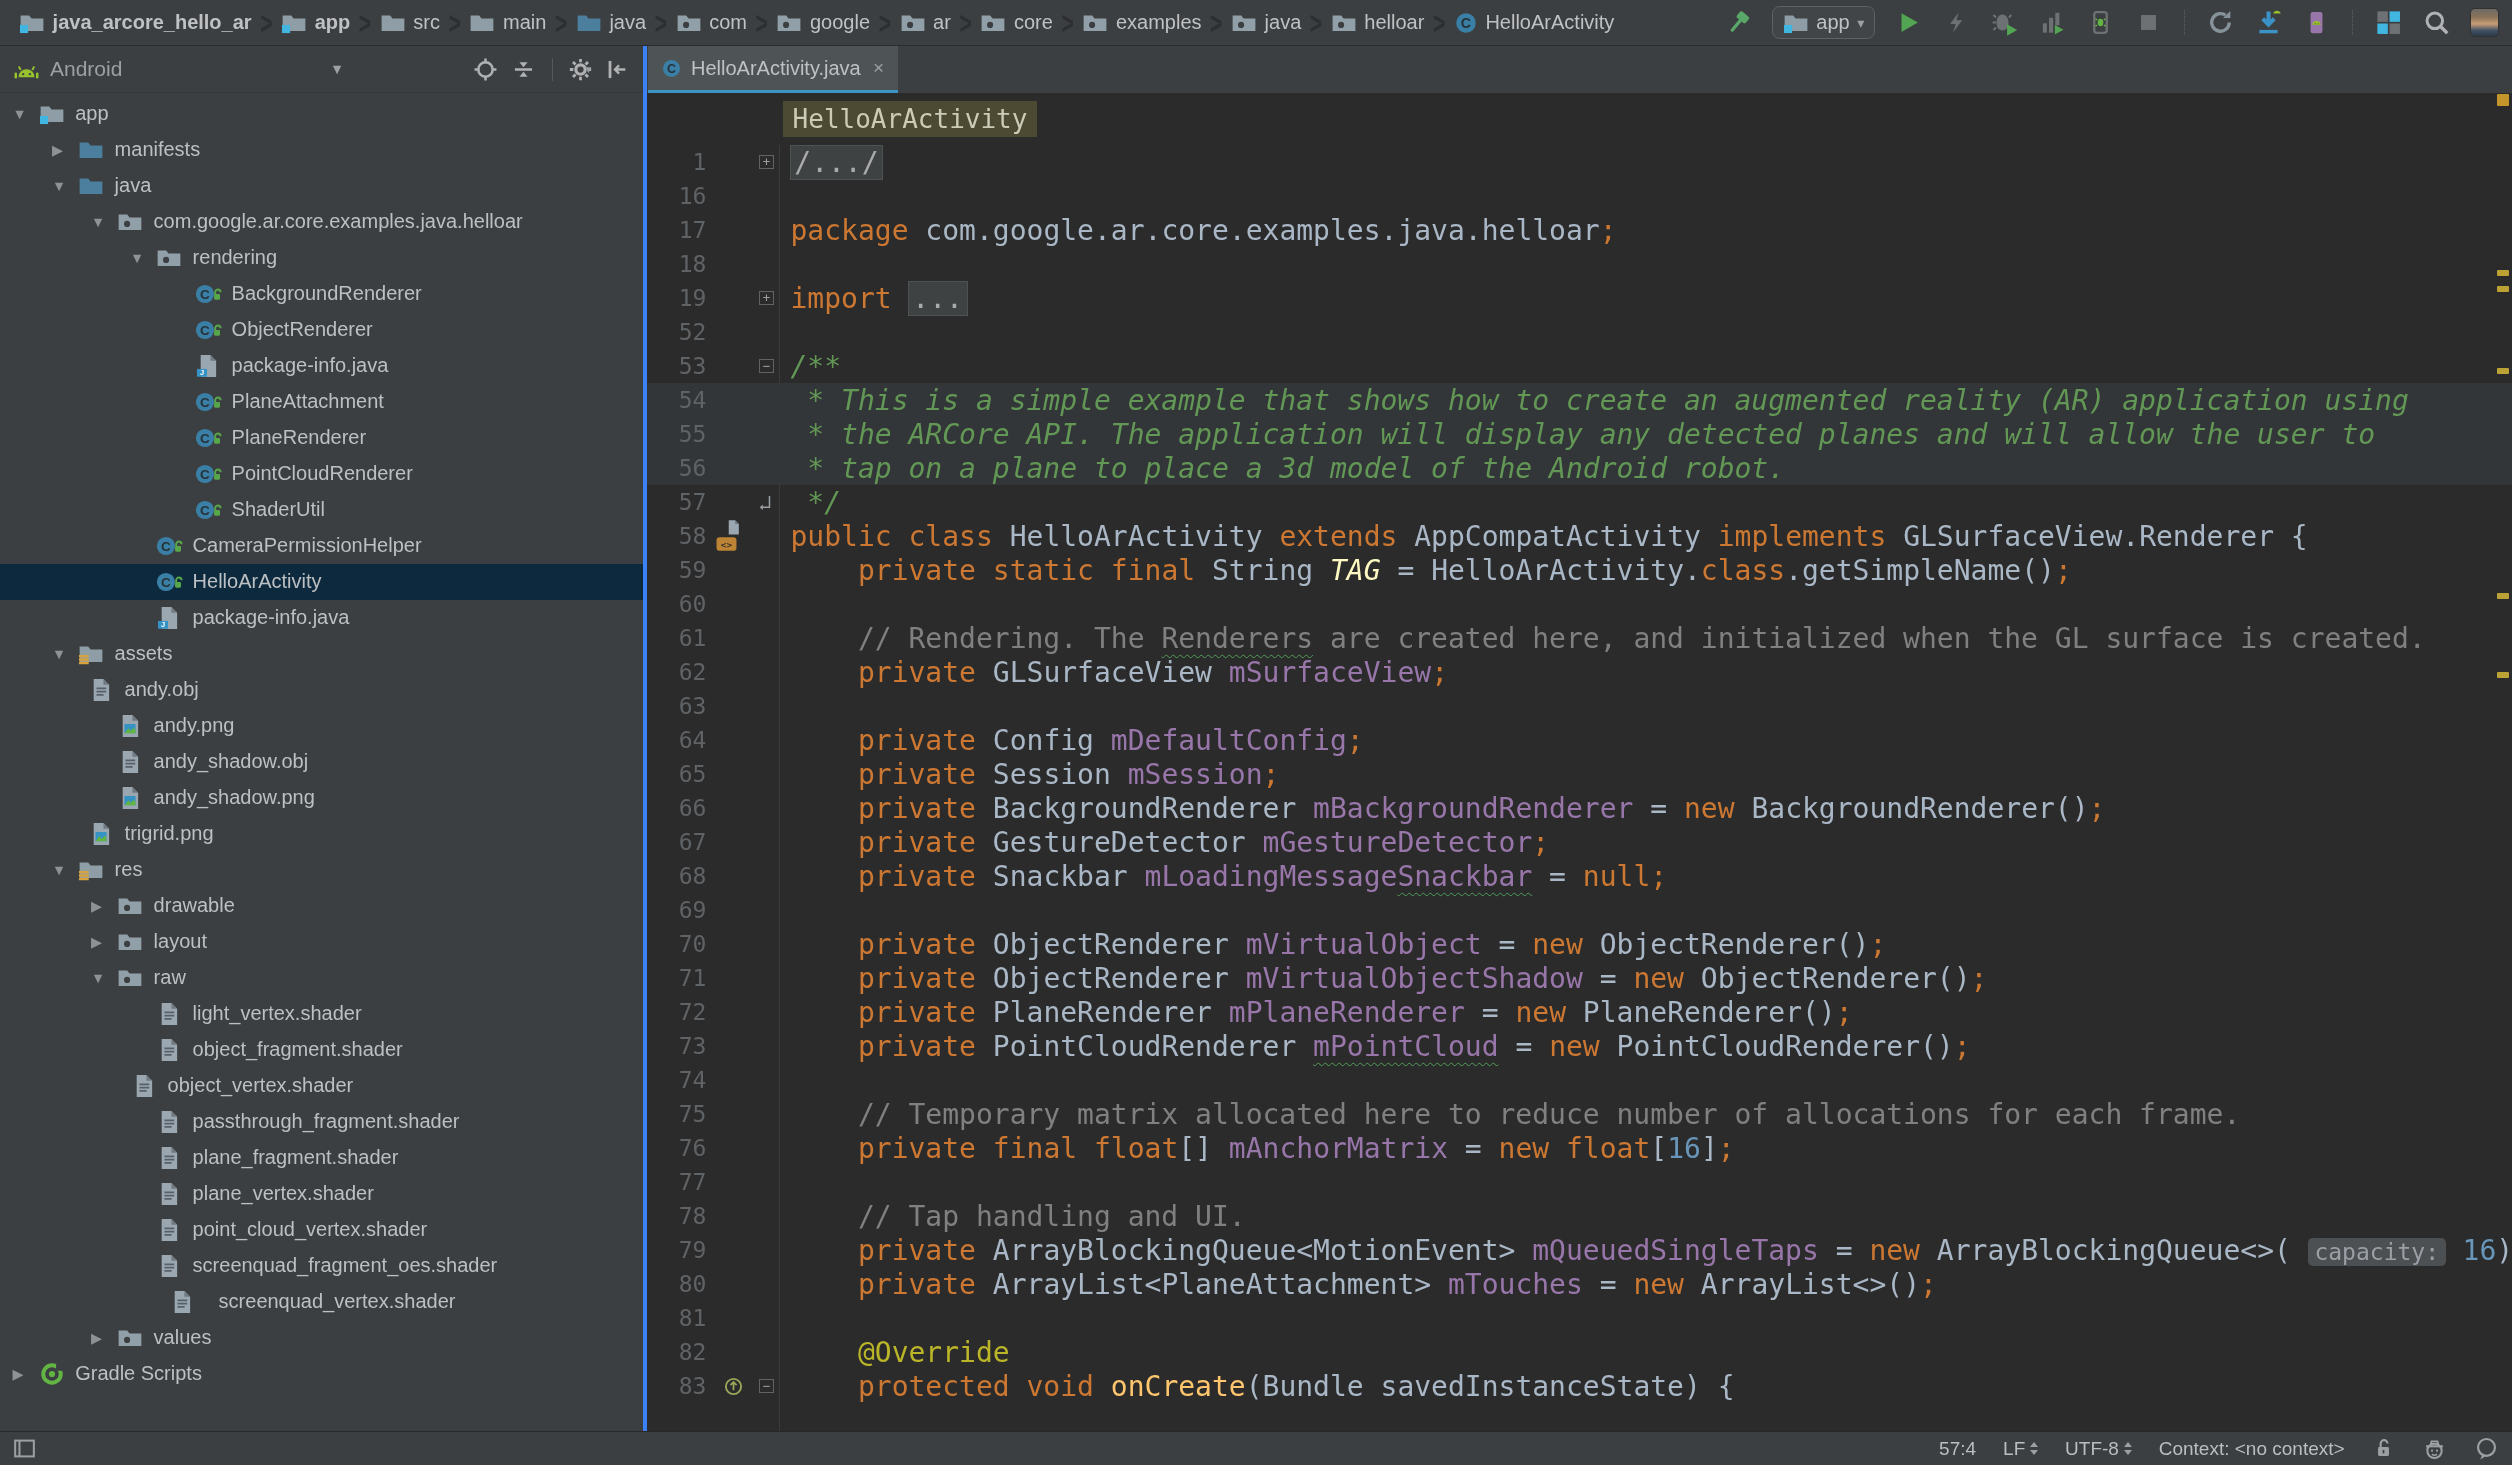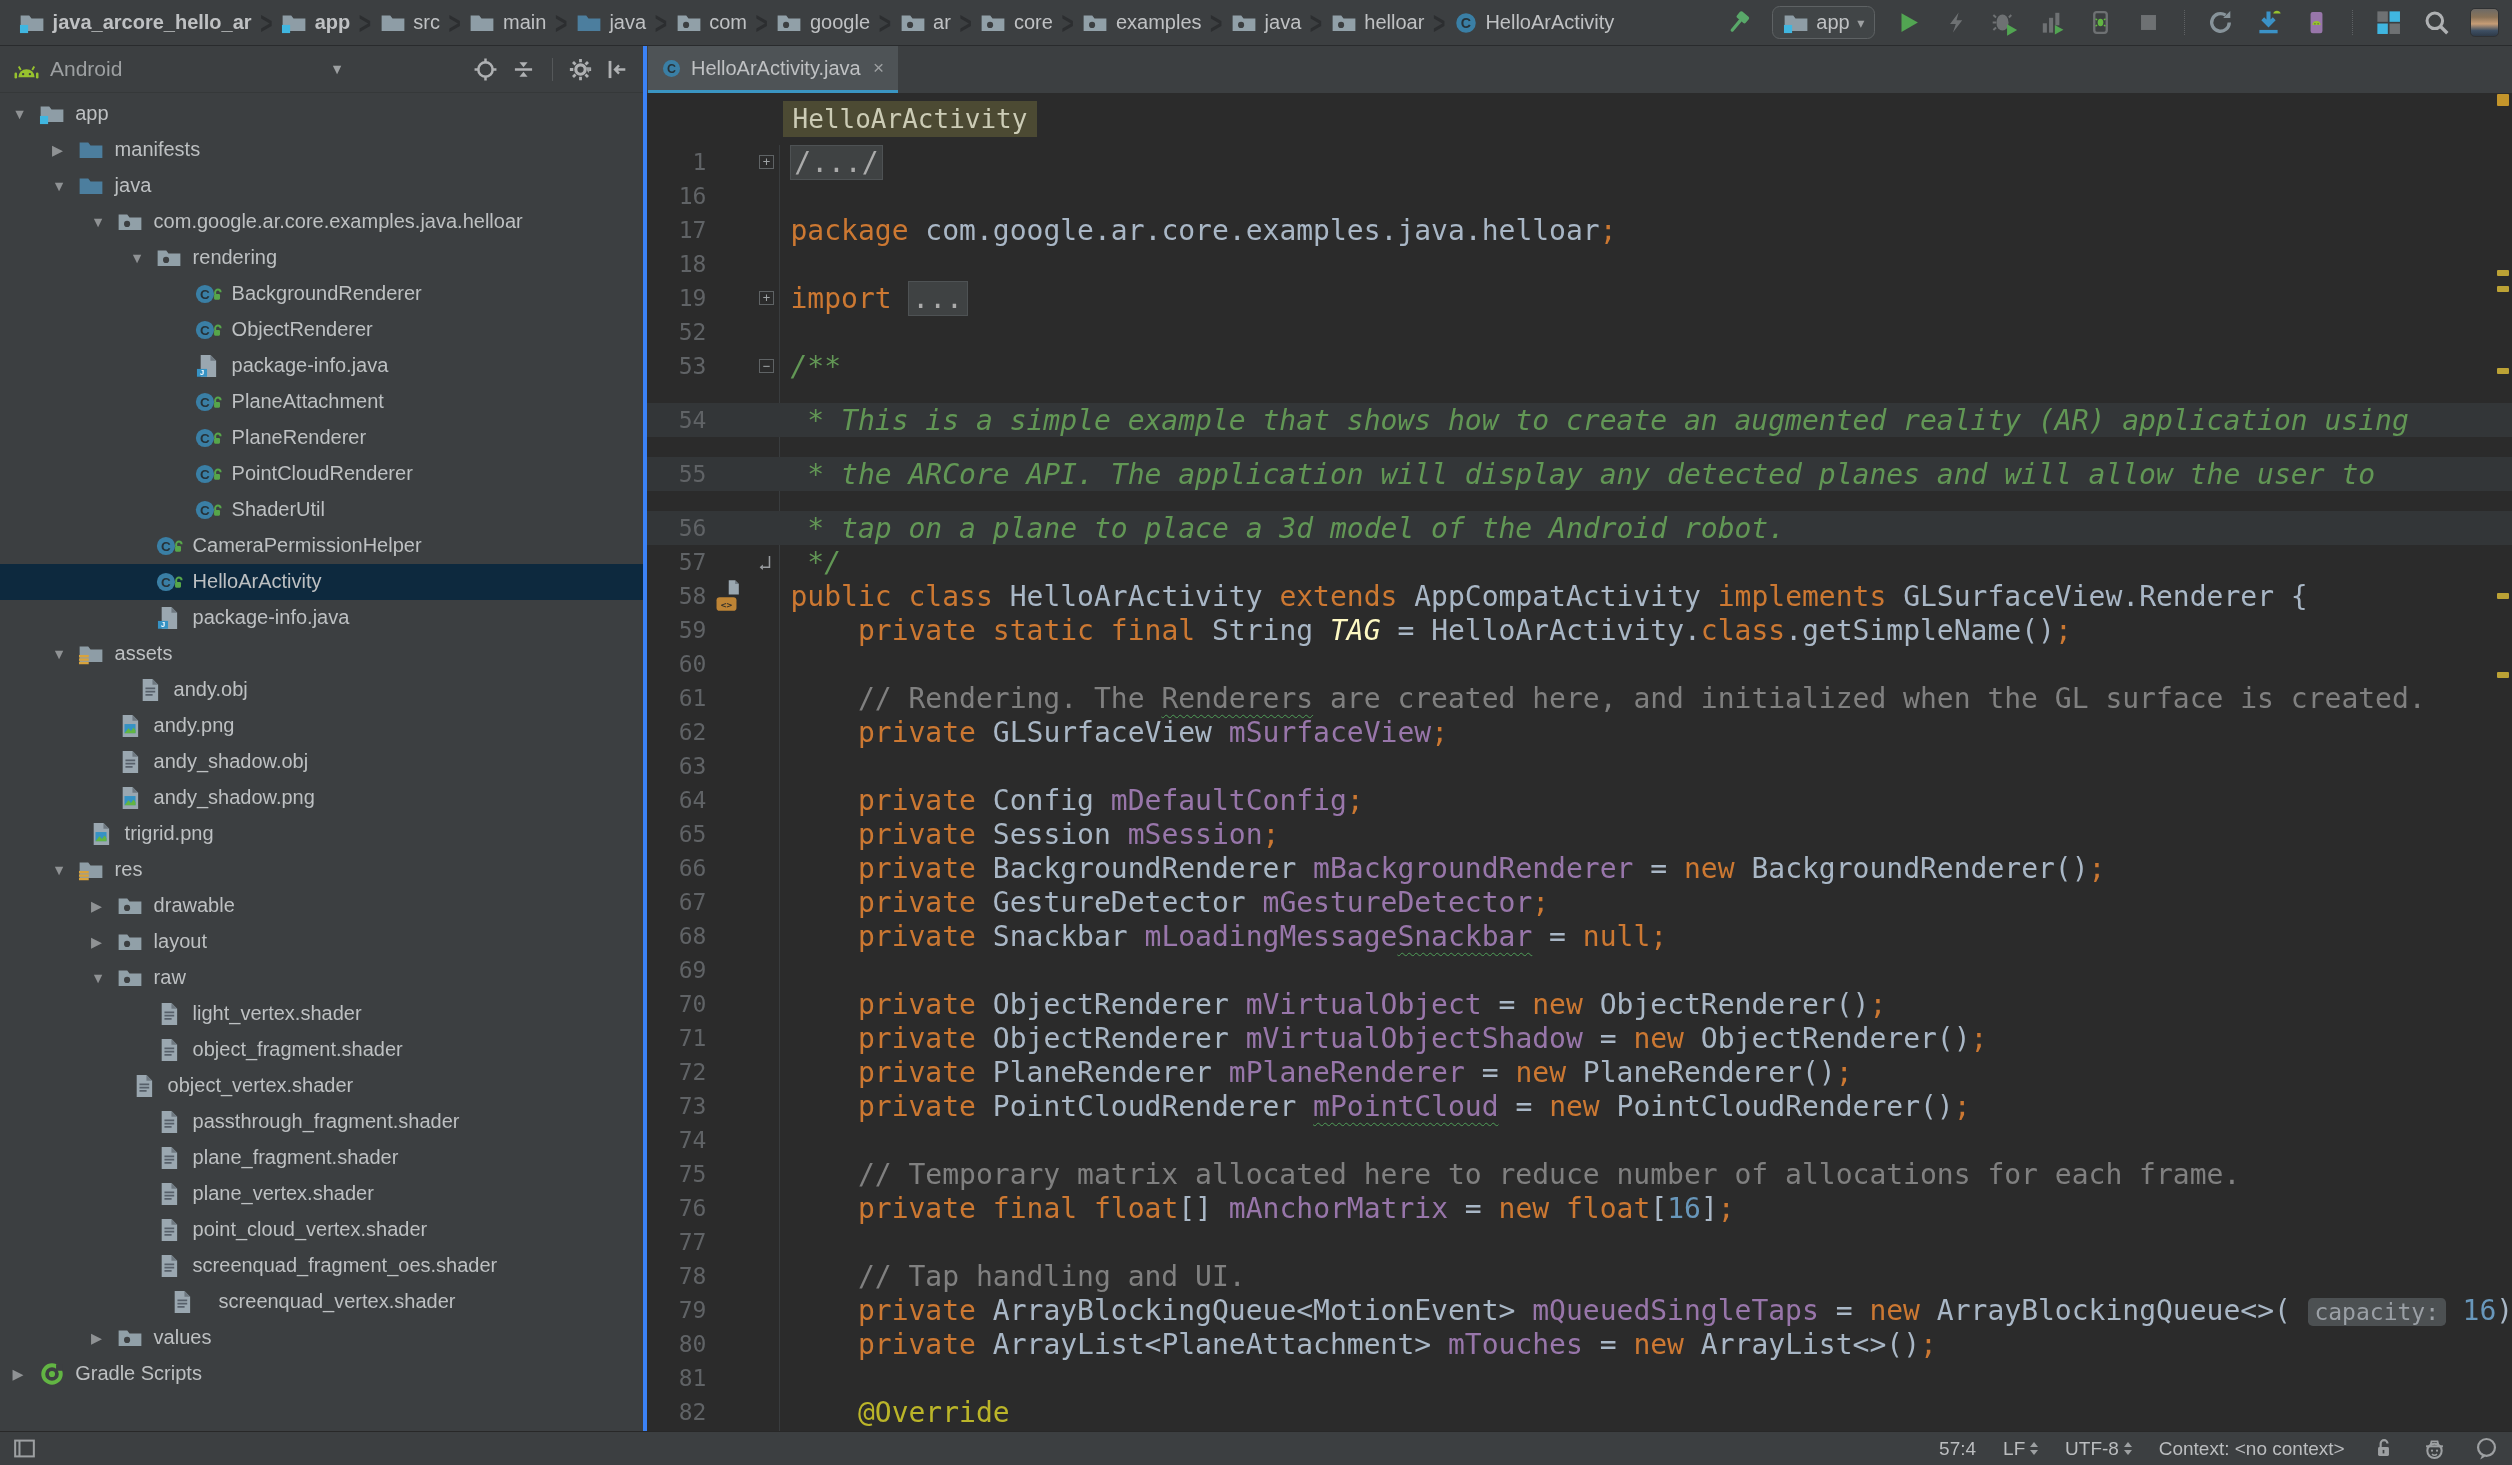--- a/index.html
+++ b/index.html
@@ -42,21 +42,21 @@
   .editor-col { flex:1; display:flex; flex-direction:column; background:#2b2b2b; position:relative; min-width:0; }
   .tab-bar { height:47px; flex:none; background:#3c3f41; display:flex; align-items:stretch; }
   .tab { display:flex; align-items:center; gap:8.6px; padding:0 13.4px; margin-left:1px; background:#4e5356; border-bottom:3.8px solid #3a95c2; color:#bfc1c3; font-size:20px; }
   .tab .close { color:#9da0a2; font-size:19px; margin-left:3.8px; }
   .crumb-bar { height:52px; flex:none; display:flex; align-items:center; background:#2b2b2b; }
   .crumb-chip { margin-left:136px; font-family:"DejaVu Sans Mono",monospace; font-size:26px; color:#ccccb6; background:#4c4a33; padding:2.9px 9.6px; }
 
   .code-area { flex:1; position:relative; font-family:"DejaVu Sans Mono",monospace; font-size:28px; overflow:hidden; }
   .code-area::before { content:''; position:absolute; left:132px; top:0; bottom:0; width:1px; background:#393c3e; }
   .code-row { display:flex; height:34px; align-items:center; white-space:pre; position:relative; }
-  .code-row.band { background:#333638;margin-top:20px; }
+  .code-row.band { background:#333638; }
   .g-num { width:69px; flex:none; text-align:right; padding-right:9.6px; color:#606366; font-size:23px; }
   .g-icons { width:38px; flex:none; height:100%; position:relative; }
   .g-fold { width:25px; flex:none; height:100%; position:relative; display:flex; align-items:center; justify-content:center; }
   .fold-box { width:14.3px; height:14.3px; border:1px solid #5f6365; color:#9fa3a5; font-size:12.4px; line-height:12.4px; text-align:center; background:#2b2b2b; }
   .code-text { padding-left:11.5px; }
 
   .t-kw { color:#cc7832; } .t-def { color:#a9b7c6; } .t-field { color:#9876aa; }
   .t-fieldi { color:#fef9c3; font-style:italic; } .t-doc { color:#629755; font-style:italic; }
   .t-cmt { color:#808080; } .t-num { color:#6897bb; } .t-ann { color:#bbb529; }
   .t-meth { color:#ffc66d; } .t-semi { color:#cc7832; }
@@ -561,21 +561,21 @@
               <path d="M1 3.4h5.3l1.4 1.9H15v7.6H1z" fill="#8e9da6"></path>
               <g fill="#d9a33c">
                 <rect x="0.6" y="8.6" width="6" height="1.5"></rect>
                 <rect x="0.6" y="10.7" width="6" height="1.5"></rect>
                 <rect x="0.6" y="12.8" width="6" height="1.5"></rect>
               </g>
             </svg>
           </span>
           <span>assets</span>
         </div>
-        <div class="tree-row" style="padding-left: 108px;">
+        <div class="tree-row" style="padding-left: 59px;">
           <span class="chevron"></span>
           <span class="t-ic">
             <svg width="26" height="26" viewBox="0 0 16 16">
               <path d="M3.5 1.2h6l3.5 3.5v10h-9.5z" fill="#9aa7b0"></path>
               <path d="M9.5 1.2 13 4.7H9.5z" fill="#6e7880"></path>
               <path d="M5.2 7h6M5.2 9h6M5.2 11h4.4" stroke="#57606a" stroke-width="1.1"></path>
             </svg>
           </span>
           <span>andy.obj</span>
         </div>

